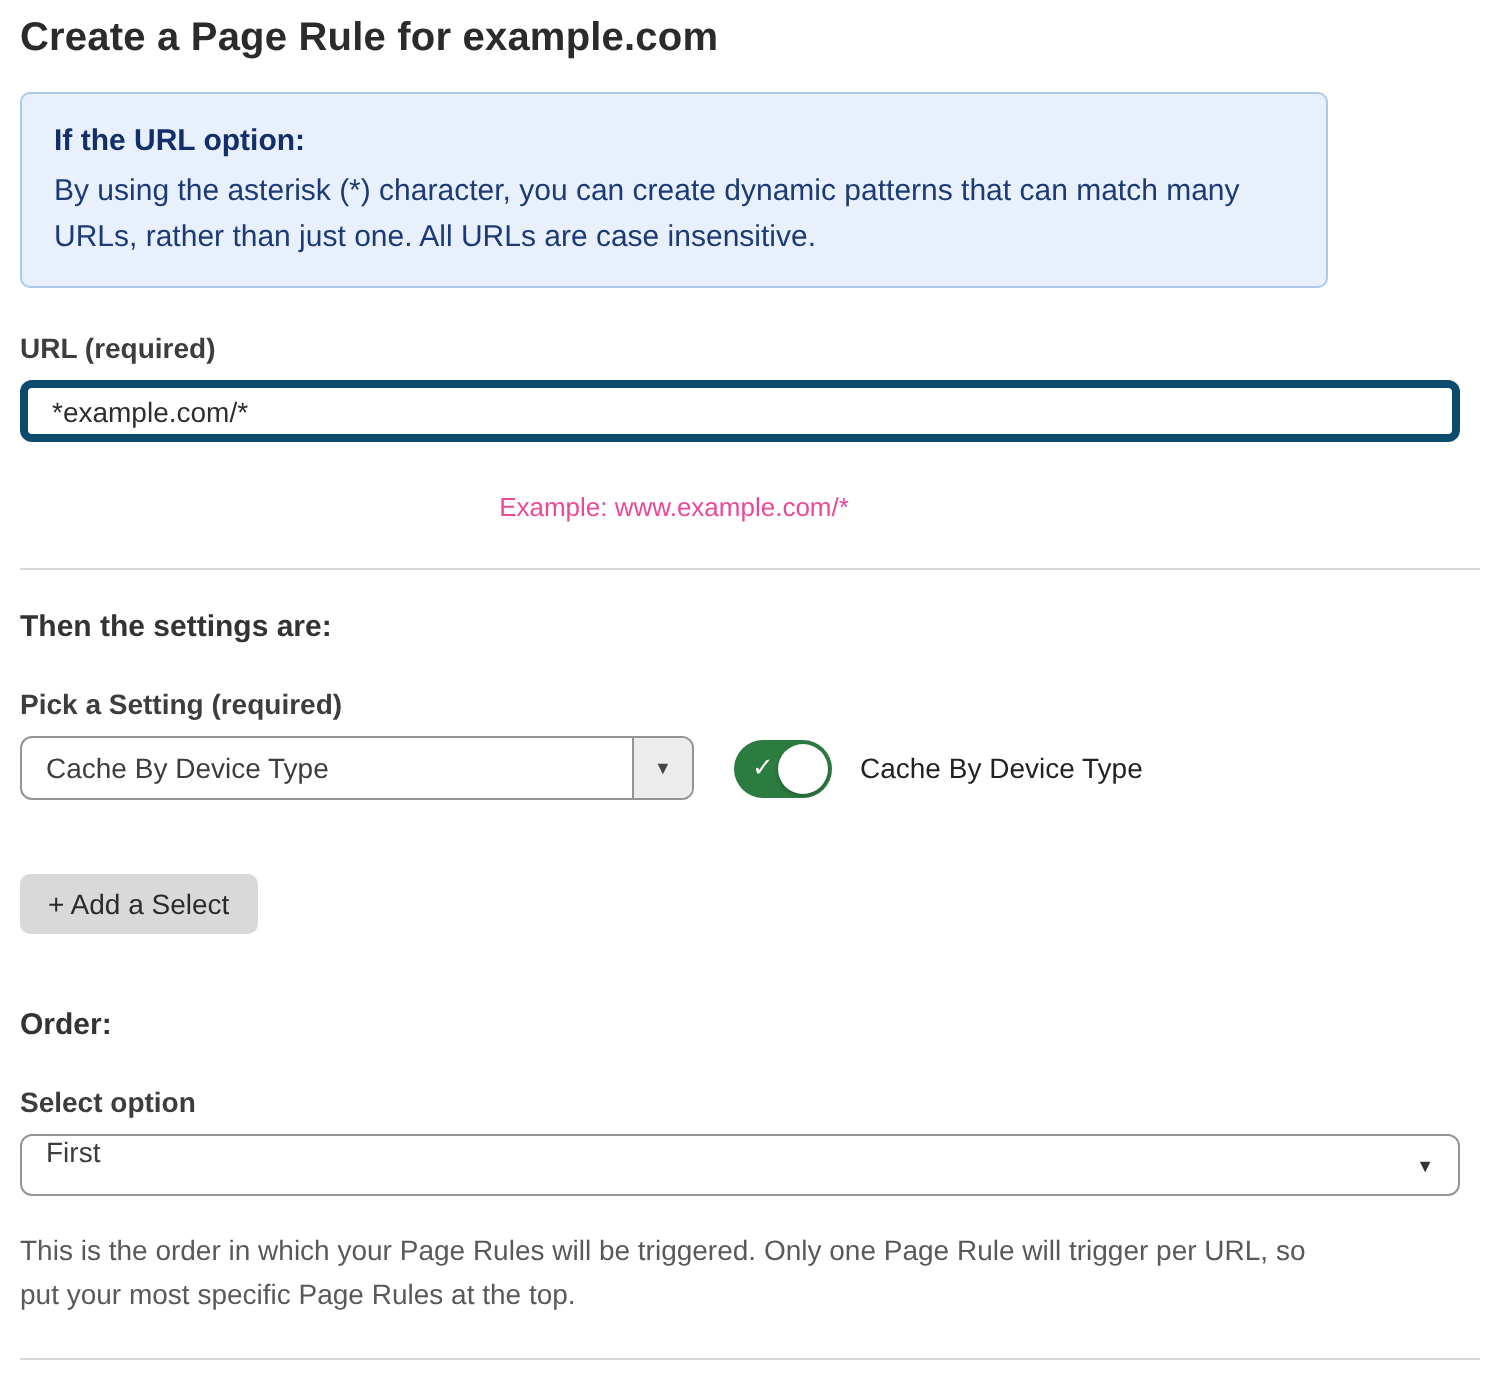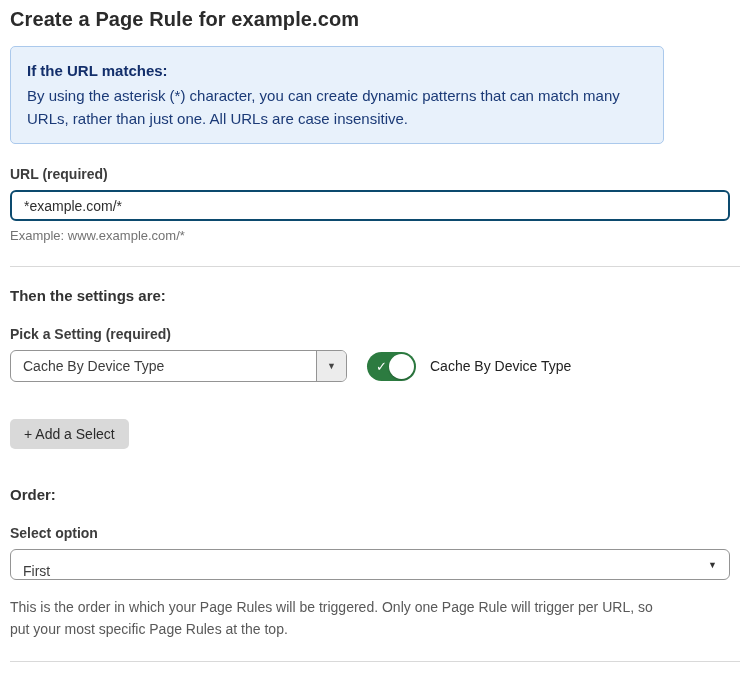--- a/index.html
+++ b/index.html
@@ -46,34 +46,35 @@
     color: #3d3d3d;
     margin-top: 22px;
     margin-bottom: 8px;
     font-weight: bold;
   }
 
   .text-input {
     display: block;
     width: 720px;
     height: 31px;
-    border: 2px solid #0c4a6e;
+    border: 4px solid #0c4a6e;
     border-radius: 6px;
     padding: 0 12px;
     font-family: "Liberation Sans", "DejaVu Sans", sans-serif;
     font-size: 14px;
     color: #2e2e2e;
     background: #ffffff;
     outline: none;
   }
 
   .helper-text {
     font-size: 13px;
-    color: #737373;
-    margin-top: 7px;
+    color: #ec4899;
+    margin-top: 25px;
+    text-align: center;
   }
 
   .divider {
     border: none;
     border-top: 1px solid #d9d9d9;
     margin-top: 23px;
     width: 730px;
   }
 
   .section-heading {
@@ -171,21 +172,21 @@
   .btn.add-setting { margin-top: 37px; }
 
   .full-select {
     position: relative;
     width: 720px;
     height: 31px;
     border: 1px solid #949494;
     border-radius: 6px;
     background: #ffffff;
     display: flex;
-    align-items: flex-end;
+    align-items: flex-start;
     padding: 0 12px;
     font-size: 14px;
     color: #3d3d3d;
     cursor: pointer;
     margin-top: 8px;
   }
   .full-select .full-select-arrow {
     position: absolute;
     right: 12px;
     top: 50%;
@@ -205,21 +206,21 @@
   .footer-divider { margin-top: 21px; }
 </style>
 </head>
 <body>
 
 <div class="container">
 
   <h1 class="page-title">Create a Page Rule for example.com</h1>
 
   <div class="info-box">
-    <div class="info-heading">If the URL matches:</div>
+    <div class="info-heading">If the URL option:</div>
     <div class="info-body">By using the asterisk (*) character, you can create dynamic patterns that can match many URLs, rather than just one. All URLs are case insensitive.</div>
   </div>
 
   <div class="field-label">URL (required)</div>
   <input class="text-input" type="text" value="*example.com/*" style="">
   <div class="helper-text">Example: www.example.com/*</div>
 
   <hr class="divider">
 
   <div class="section-heading">Then the settings are:</div>

